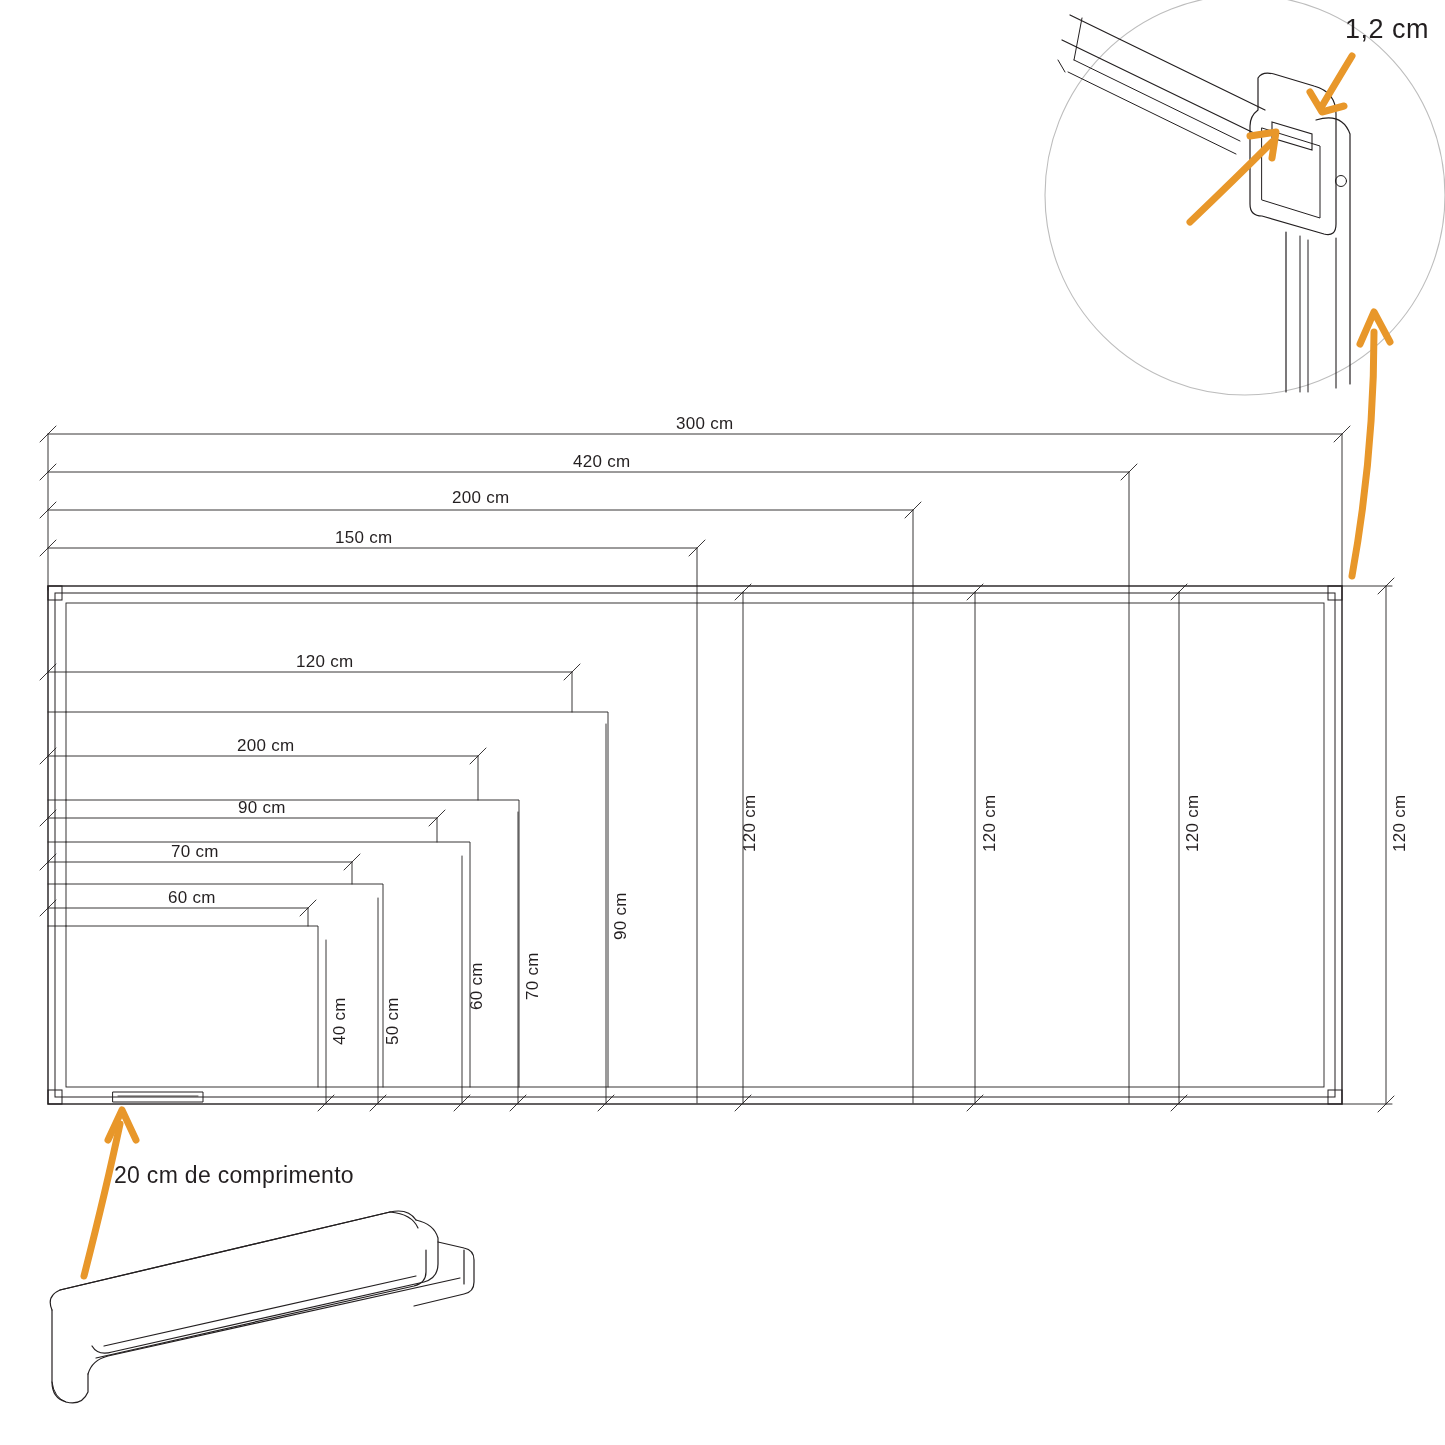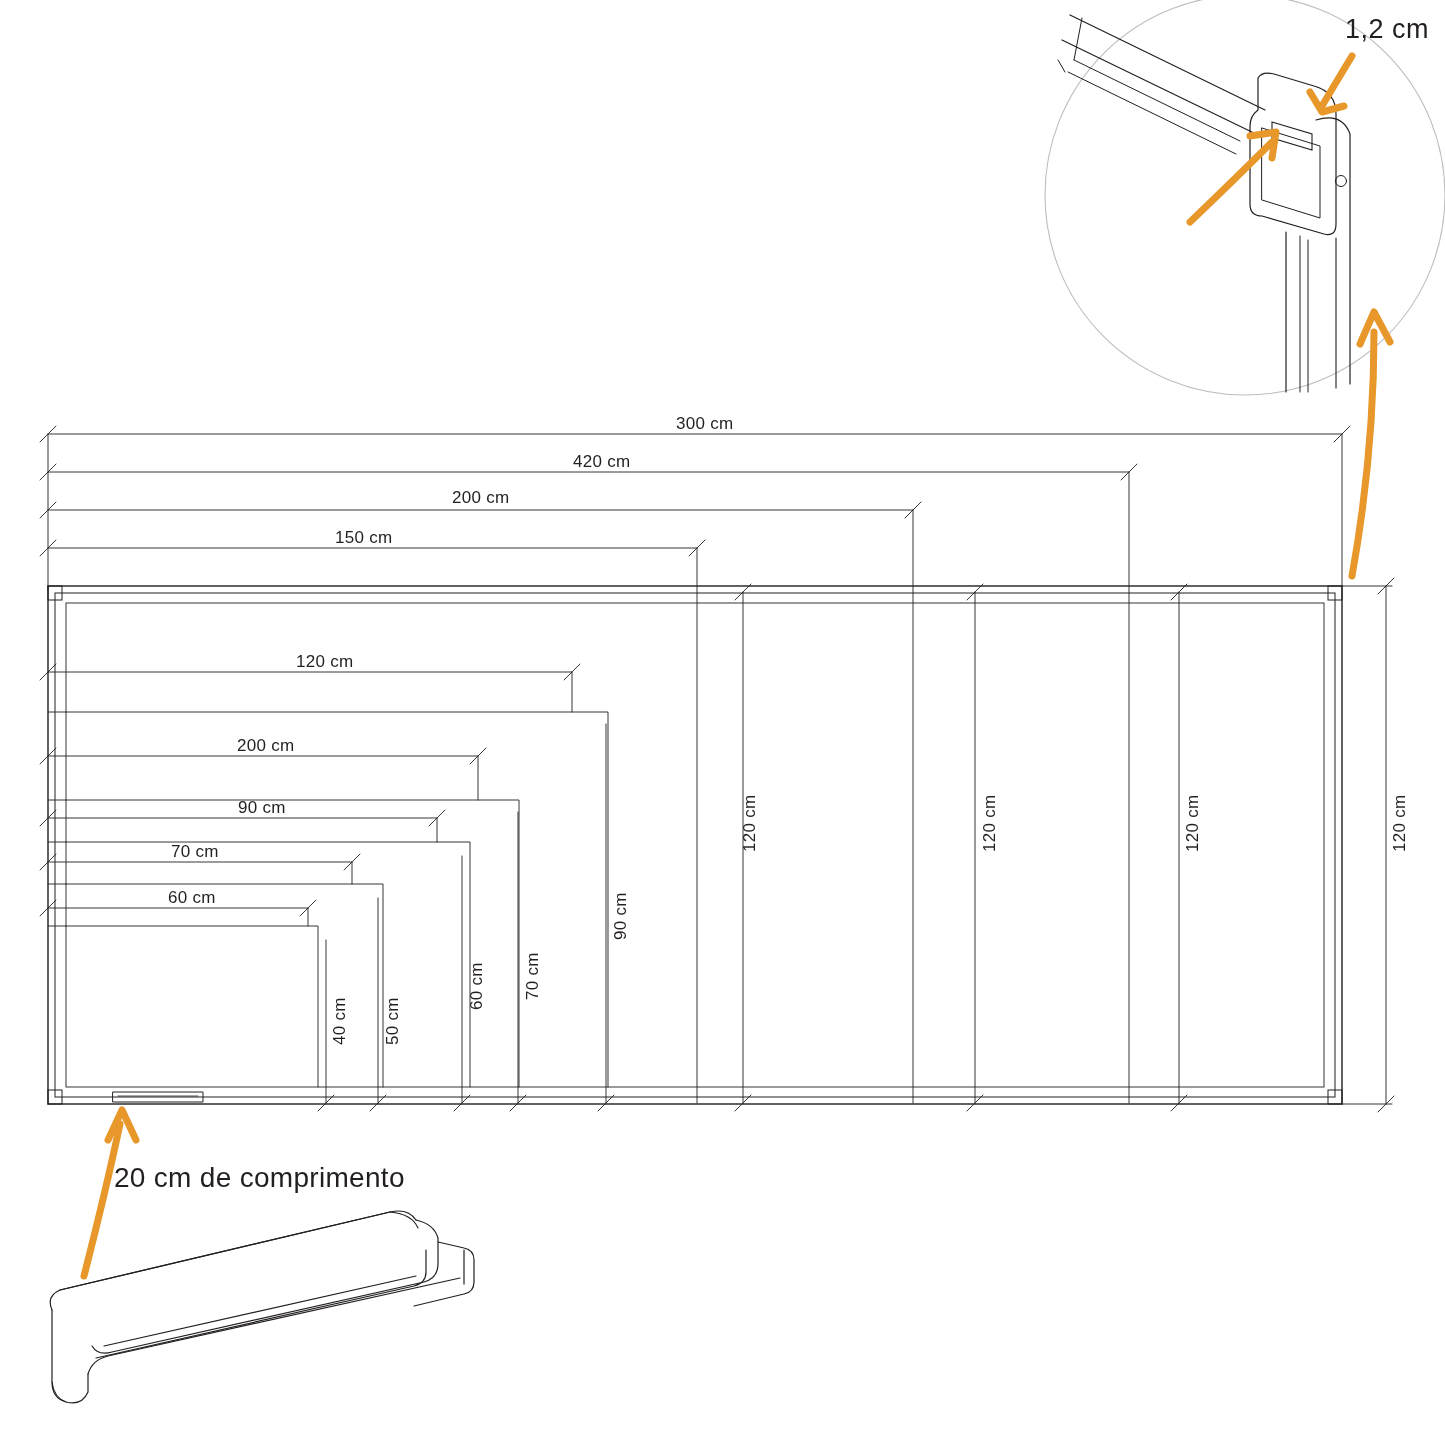--- a/index.html
+++ b/index.html
@@ -2,21 +2,21 @@
 <html><head>
 <meta charset="utf-8">
 <style>
   html,body{margin:0;padding:0;background:#ffffff;}
   body{width:1445px;height:1445px;position:relative;font-family:"Liberation Sans",sans-serif;color:#231f20;overflow:hidden;}
   .stage{position:absolute;left:0;top:0;width:1445px;height:1445px;}
   svg.layer{position:absolute;left:0;top:0;width:1445px;height:1445px;}
   .lbl{position:absolute;font-size:17px;letter-spacing:.3px;color:#231f20;white-space:nowrap;}
   .lbl.vert{transform-origin:0 0;}
   .big{font-size:27px;letter-spacing:.5px;}
-  .cap{font-size:28px;letter-spacing:.3px;}
+  .cap{font-size:23px;letter-spacing:.3px;}
 </style>
 </head>
 <body>
 
 <div class="stage">
 
   <svg class="layer" viewBox="0 0 1445 1445">
     <g fill="none" stroke="#231f20" stroke-width="1.1" stroke-linecap="round">
 
       <g>

